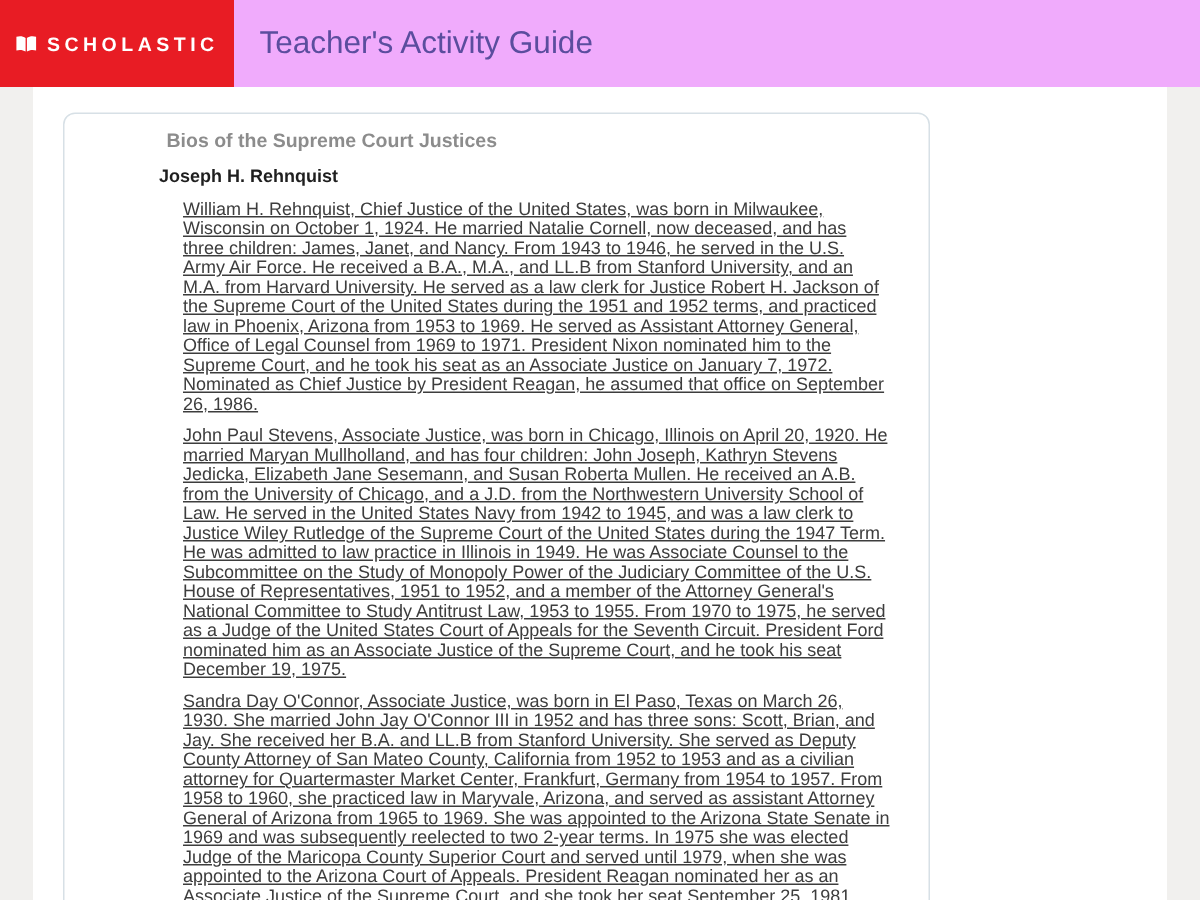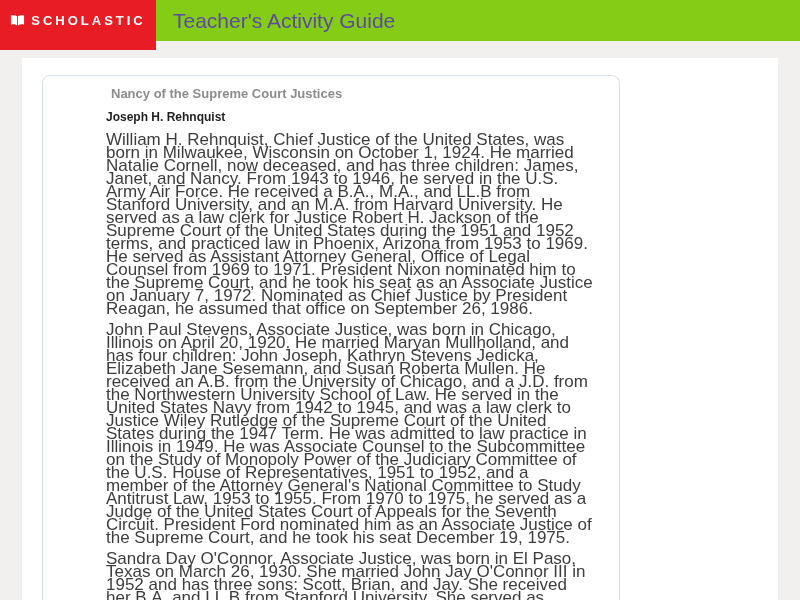--- a/index.html
+++ b/index.html
@@ -4,22 +4,22 @@
 <style>
   html, body { margin: 0; padding: 0; }
   body {
     width: 800px; height: 600px; overflow: hidden; position: relative;
     background: #f1f0ee;
     font-family: "Liberation Sans", sans-serif;
   }
 
   
   .topbar {
-    position: absolute; top: 0; left: 0; width: 800px; height: 41px;
-    background: #84cc16; display: flex; align-items: center;
+    position: absolute; top: 0; left: 0; width: 800px; height: 58px;
+    background: #f0abfc; display: flex; align-items: center;
   }
   .logo-block {
     width: 156px; height: 58px; background: #e81c24;
     display: flex; align-items: center; justify-content: center; gap: 6px;
     flex: 0 0 auto; cursor: pointer;
   }
   .logo-text {
     color: #ffffff; font-size: 13px; font-weight: bold; letter-spacing: 3px;
     line-height: 1;
   }
@@ -46,22 +46,22 @@
   }
   .section-title {
     color: #8c8c8c; font-size: 13px; line-height: 15px; font-weight: bold;
     margin: 0 0 8px 5px;
   }
   .justice-name {
     color: #1f1f1f; font-size: 12px; line-height: 14px; font-weight: bold;
     margin: 9px 0 9px 0;
   }
   .bio-text {
-    color: #3d3d3d; font-size: 17px; line-height: 13px;
-    margin: 0 0 8px 0; max-width: 487px;
+    color: #3d3d3d; font-size: 12px; line-height: 13px;
+    margin: 0 0 8px 16px; max-width: 487px; text-decoration: underline;
   }
   .bio-text:empty { display: none; }
 </style>
 </head>
 <body>
 
 <header class="topbar">
   <div class="logo-block">
     <span>
       <svg class="book-icon" viewBox="0 0 24 20" aria-hidden="true">
@@ -69,21 +69,21 @@
         <path fill="#ffffff" d="M12.7 3.2 C15.4 1.2 19.2 1.0 22.5 2.0 L22.5 16.6 C19.2 15.7 15.4 15.9 12.7 17.8 Z"></path>
       </svg>
     </span>
     <span class="logo-text">SCHOLASTIC</span>
   </div>
   <h1 class="page-title">Teacher's Activity Guide</h1>
 </header>
 
 <main class="main-container">
   <section class="bio-card">
-    <h2 class="section-title">Nancy of the Supreme Court Justices</h2>
+    <h2 class="section-title">Bios of the Supreme Court Justices</h2>
 
     <div>
       <h3 class="justice-name">Joseph H. Rehnquist</h3>
       <p class="bio-text">William H. Rehnquist, Chief Justice of the United States, was born in Milwaukee, Wisconsin on October 1, 1924. He married Natalie Cornell, now deceased, and has three children: James, Janet, and Nancy. From 1943 to 1946, he served in the U.S. Army Air Force. He received a B.A., M.A., and LL.B from Stanford University, and an M.A. from Harvard University. He served as a law clerk for Justice Robert H. Jackson of the Supreme Court of the United States during the 1951 and 1952 terms, and practiced law in Phoenix, Arizona from 1953 to 1969. He served as Assistant Attorney General, Office of Legal Counsel from 1969 to 1971. President Nixon nominated him to the Supreme Court, and he took his seat as an Associate Justice on January 7, 1972. Nominated as Chief Justice by President Reagan, he assumed that office on September 26, 1986.</p>
     </div>
 
     <div>
       <p class="bio-text">John Paul Stevens, Associate Justice, was born in Chicago, Illinois on April 20, 1920. He married Maryan Mullholland, and has four children: John Joseph, Kathryn Stevens Jedicka, Elizabeth Jane Sesemann, and Susan Roberta Mullen. He received an A.B. from the University of Chicago, and a J.D. from the Northwestern University School of Law. He served in the United States Navy from 1942 to 1945, and was a law clerk to Justice Wiley Rutledge of the Supreme Court of the United States during the 1947 Term. He was admitted to law practice in Illinois in 1949. He was Associate Counsel to the Subcommittee on the Study of Monopoly Power of the Judiciary Committee of the U.S. House of Representatives, 1951 to 1952, and a member of the Attorney General's National Committee to Study Antitrust Law, 1953 to 1955. From 1970 to 1975, he served as a Judge of the United States Court of Appeals for the Seventh Circuit. President Ford nominated him as an Associate Justice of the Supreme Court, and he took his seat December 19, 1975.</p>
     </div>
 

